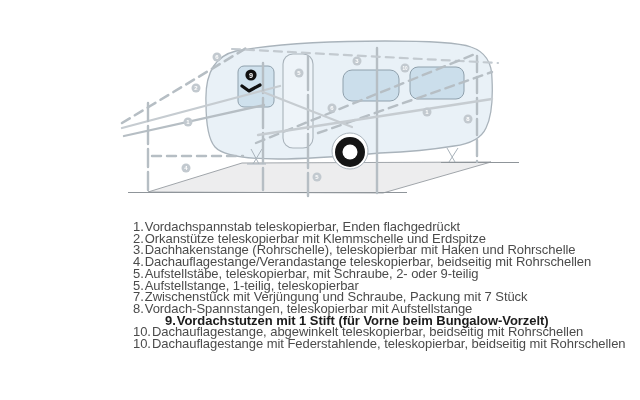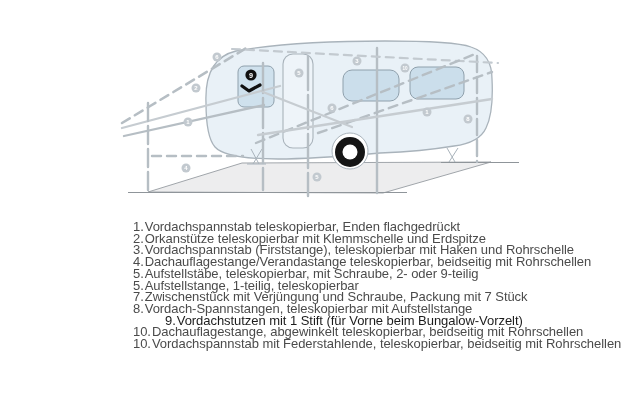--- a/index.html
+++ b/index.html
@@ -6,21 +6,21 @@
   .canvas{
     position:relative;width:640px;height:400px;background:#ffffff;overflow:hidden;
     font-family:"Liberation Sans", sans-serif;
   }
   .diagram-svg{position:absolute;left:0;top:0;}
   .parts-list{
     position:absolute;left:133px;top:221px;width:460px;
     font-size:13px;line-height:11.7px;color:#4b4b4b;letter-spacing:-0.05px;
   }
   .parts-list .row{white-space:nowrap;}
-  .parts-list .row.bold{font-weight:normal;color:#1c1c1c;padding-left:32px;}
+  .parts-list .row.bold{font-weight:bold;color:#1c1c1c;padding-left:32px;}
   .parts-list .num{margin-right:1px;}
 </style>
 </head>
 <body>
 
 <div class="canvas">
 
   <svg class="diagram-svg" width="640" height="215" viewBox="0 0 640 215">
 
     <polygon points="148,192 383,193 491,162 242,163" fill="#ededee" stroke="#969ca1" stroke-width="0.9"></polygon>
@@ -108,24 +108,24 @@
     <g>
       <polyline points="242,86 249,91 260,85" fill="none" stroke="#101010" stroke-width="3.2" stroke-linecap="round" stroke-linejoin="round"></polyline>
       <circle cx="251" cy="75" r="5.6" fill="#101010"></circle>
       <text x="251" y="77.6" text-anchor="middle" font-size="7.2" font-weight="bold" fill="#ffffff" font-family="Liberation Sans, sans-serif">9</text>
     </g>
   </svg>
 
   <div class="parts-list">
       <div class="row"><span class="num">1.</span><span>Vordachspannstab teleskopierbar, Enden flachgedrückt</span></div>
       <div class="row"><span class="num">2.</span><span>Orkanstütze teleskopierbar mit Klemmschelle und Erdspitze</span></div>
-      <div class="row"><span class="num">3.</span><span>Vordachspannstab (Firststange), teleskopierbar mit Haken und Rohrschelle</span></div>
+      <div class="row"><span class="num">3.</span><span>Dachhakenstange (Rohrschelle), teleskopierbar mit Haken und Rohrschelle</span></div>
       <div class="row"><span class="num">4.</span><span>Dachauflagestange/Verandastange teleskopierbar, beidseitig mit Rohrschellen</span></div>
       <div class="row"><span class="num">5.</span><span>Aufstellstäbe, teleskopierbar, mit Schraube, 2- oder 9-teilig</span></div>
       <div class="row"><span class="num">5.</span><span>Aufstellstange, 1-teilig, teleskopierbar</span></div>
       <div class="row"><span class="num">7.</span><span>Zwischenstück mit Verjüngung und Schraube, Packung mit 7 Stück</span></div>
       <div class="row"><span class="num">8.</span><span>Vordach-Spannstangen, teleskopierbar mit Aufstellstange</span></div>
       <div class="row bold"><span class="num">9.</span><span>Vordachstutzen mit 1 Stift (für Vorne beim Bungalow-Vorzelt)</span></div>
       <div class="row"><span class="num">10.</span><span>Dachauflagestange, abgewinkelt teleskopierbar, beidseitig mit Rohrschellen</span></div>
-      <div class="row"><span class="num">10.</span><span>Vordachspannstab mit Federstahlende, teleskopierbar, beidseitig mit Rohrschellen</span></div>
+      <div class="row"><span class="num">10.</span><span>Dachauflagestange mit Federstahlende, teleskopierbar, beidseitig mit Rohrschellen</span></div>
     </div>
 
 </div>
 
 </body></html>

